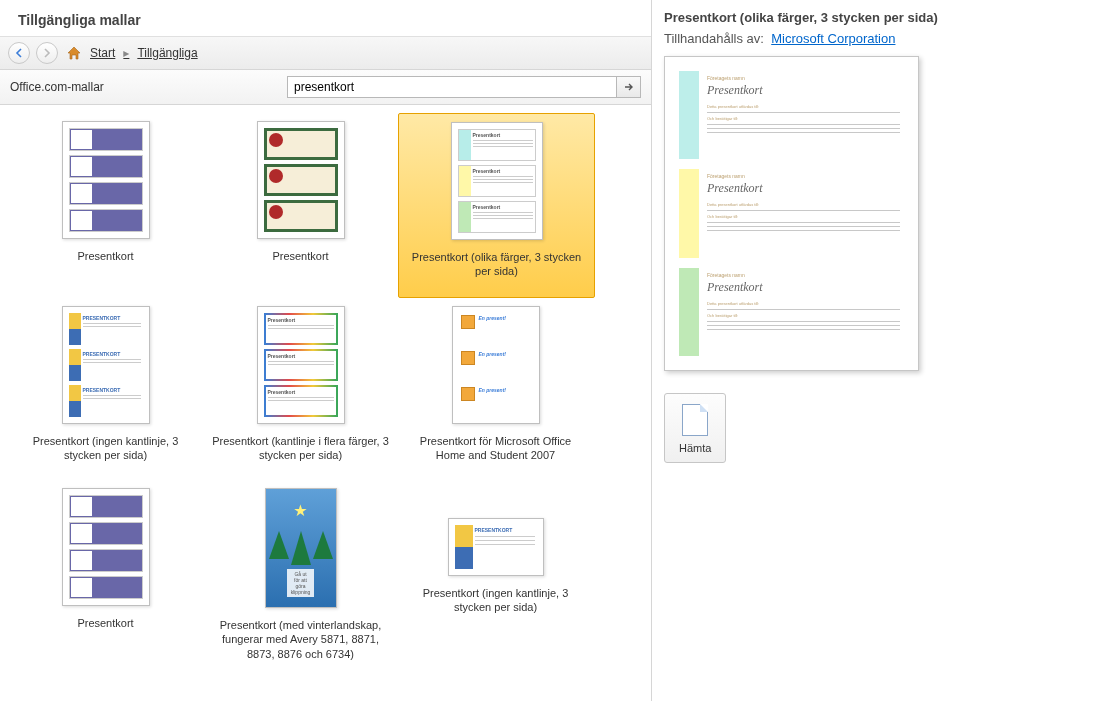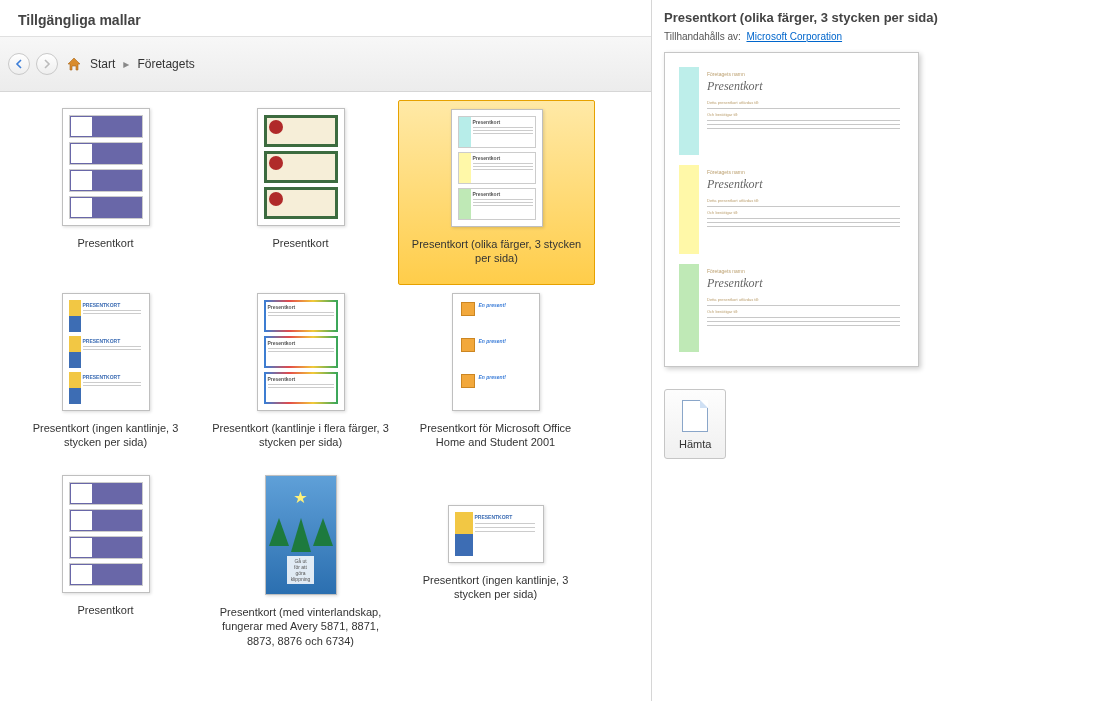--- a/index.html
+++ b/index.html
@@ -3,21 +3,21 @@
 <meta charset="utf-8">
 <style>
 * { box-sizing: border-box; margin: 0; padding: 0; }
 body { font-family: "Segoe UI", Tahoma, sans-serif; font-size: 11px; color: #333; background: #fff; width: 1110px; height: 701px; overflow: hidden; }
 .main-container { display: flex; height: 701px; }
 .left-panel { width: 652px; border-right: 1px solid #d6d6d6; display: flex; flex-direction: column; }
 .right-panel { flex: 1; padding: 10px 12px; }
 
 .section-title { font-size: 14px; font-weight: bold; color: #444; padding: 12px 18px 8px; }
 
-.toolbar { display: flex; align-items: center; background: linear-gradient(#f7f7f7,#ececec); border-top: 1px solid #e0e0e0; border-bottom: 1px solid #d6d6d6; padding: 16px 8px; gap: 6px; }
+.toolbar { display: flex; align-items: center; background: linear-gradient(#f7f7f7,#ececec); border-top: 1px solid #e0e0e0; border-bottom: 1px solid #d6d6d6; padding: 5px 8px; gap: 6px; text-decoration: underline; }
 .nav-btn { width: 22px; height: 22px; border: 1px solid #c9c9c9; border-radius: 50%; background: linear-gradient(#fff,#eee); display: flex; align-items: center; justify-content: center; color: #3b7dd8; font-size: 12px; cursor: default; }
 .nav-btn.disabled { color: #aaa; }
 .home-icon { width: 20px; height: 20px; display: flex; align-items: center; justify-content: center; }
 .breadcrumb { display: flex; align-items: center; gap: 8px; font-size: 12px; }
 .breadcrumb span.sep { color: #888; }
 .breadcrumb a { color: #333; text-decoration: none; cursor: default; }
 
 .search-row { display: flex; align-items: center; background: linear-gradient(#fcfcfc,#f2f2f2); border-bottom: 1px solid #d6d6d6; padding: 6px 10px; }
 .search-label { font-size: 12px; color: #333; }
 .search-box { margin-left: auto; display: flex; }
@@ -36,21 +36,21 @@
 
 
 .cert { flex: 1; border: 1px solid #ccc; display: flex; }
 .cert .bar { width: 12px; }
 .cert .body { flex: 1; padding: 2px; }
 .cert .body .t { font-size: 5px; font-weight: bold; color: #555; }
 .cert .body .line { height: 1px; background: #ccc; margin-top: 2px; }
 
 
 .detail-title { font-size: 13px; font-weight: bold; color: #444; margin-bottom: 6px; }
-.meta { font-size: 10px; color: #555; margin-bottom: 4px; }
+.meta { font-size: 13px; color: #555; margin-bottom: 4px; }
 .meta a { color: #0066cc; text-decoration: underline; }
 .stars { display: inline-flex; gap: 1px; vertical-align: middle; }
 .star { width: 12px; height: 12px; display: inline-block; }
 .preview { border: 1px solid #c6c6c6; box-shadow: 2px 2px 5px rgba(0,0,0,0.2); width: 255px; height: 315px; background: #fff; margin-top: 10px; padding: 14px; display: flex; flex-direction: column; gap: 10px; }
 .pv-cert { flex: 1; display: flex; }
 .pv-cert .pv-bar { width: 20px; }
 .pv-cert .pv-body { flex: 1; padding: 4px 4px 4px 8px; }
 .pv-cert .pv-body .pv-sub { font-size: 5px; color: #bca070; }
 .pv-cert .pv-body .pv-h { font-family: Georgia, serif; font-style: italic; font-size: 12px; color: #666; margin: 2px 0 6px; }
 .pv-cert .pv-body .pv-line { height: 1px; background: #c8c8c8; margin: 3px 0; }
@@ -93,24 +93,35 @@
           </svg>
       </div>
       <div class="home-icon">
         <svg width="18" height="18" viewBox="0 0 18 18">
             <path d="M9 3 L15 9 L13 9 L13 15 L11 15 L11 11 L7 11 L7 15 L5 15 L5 9 L3 9 Z" fill="#d98b2b" stroke="#a8661a" stroke-width="0.6"></path>
           </svg>
       </div>
       <div class="breadcrumb">
         <a>Start</a>
         <span class="sep">▸</span>
-        <a>Företagets</a>
-      </div>
-    </div>
-
+        <a>Tillgängliga</a>
+      </div>
+    </div>
+
+    <div class="search-row">
+      <div class="search-label">Office.com-mallar</div>
+      <div class="search-box">
+        <input type="text" value="presentkort" style="">
+        <div class="search-go">
+          <svg width="12" height="12" viewBox="0 0 12 12">
+              <path d="M2 6 L9 6 M6 3 L9 6 L6 9" stroke="#555" stroke-width="1.4" fill="none"></path>
+            </svg>
+        </div>
+      </div>
+    </div>
 
     <div class="results-area">
       <div class="grid">
 
         <div class="template-item">
           <div class="thumb tall">
             <div class="cert">
                 <div style="flex:1;background:linear-gradient(90deg,#fff 30%,#6967a8 30%);border:1px solid #6967a8"></div>
               </div>
             <div class="cert">
@@ -245,21 +256,21 @@
                   <div class="t" style="color:#3b7dd8;font-style:italic">En present!</div>
                 </div>
               </div>
             <div class="cert" style="border:none">
                 <div style="width:14px;height:14px;background:#f2a83b;border:1px solid #cc8622;margin:2px"></div>
                 <div class="body">
                   <div class="t" style="color:#3b7dd8;font-style:italic">En present!</div>
                 </div>
               </div>
           </div>
-          <div class="item-label">Presentkort för Microsoft Office Home and Student 2001</div>
+          <div class="item-label">Presentkort för Microsoft Office Home and Student 2007</div>
         </div>
 
         <div class="template-item">
           <div class="thumb tall">
             <div class="cert">
                 <div style="flex:1;background:linear-gradient(90deg,#fff 30%,#6967a8 30%);border:1px solid #6967a8"></div>
               </div>
             <div class="cert">
                 <div style="flex:1;background:linear-gradient(90deg,#fff 30%,#6967a8 30%);border:1px solid #6967a8"></div>
               </div>

